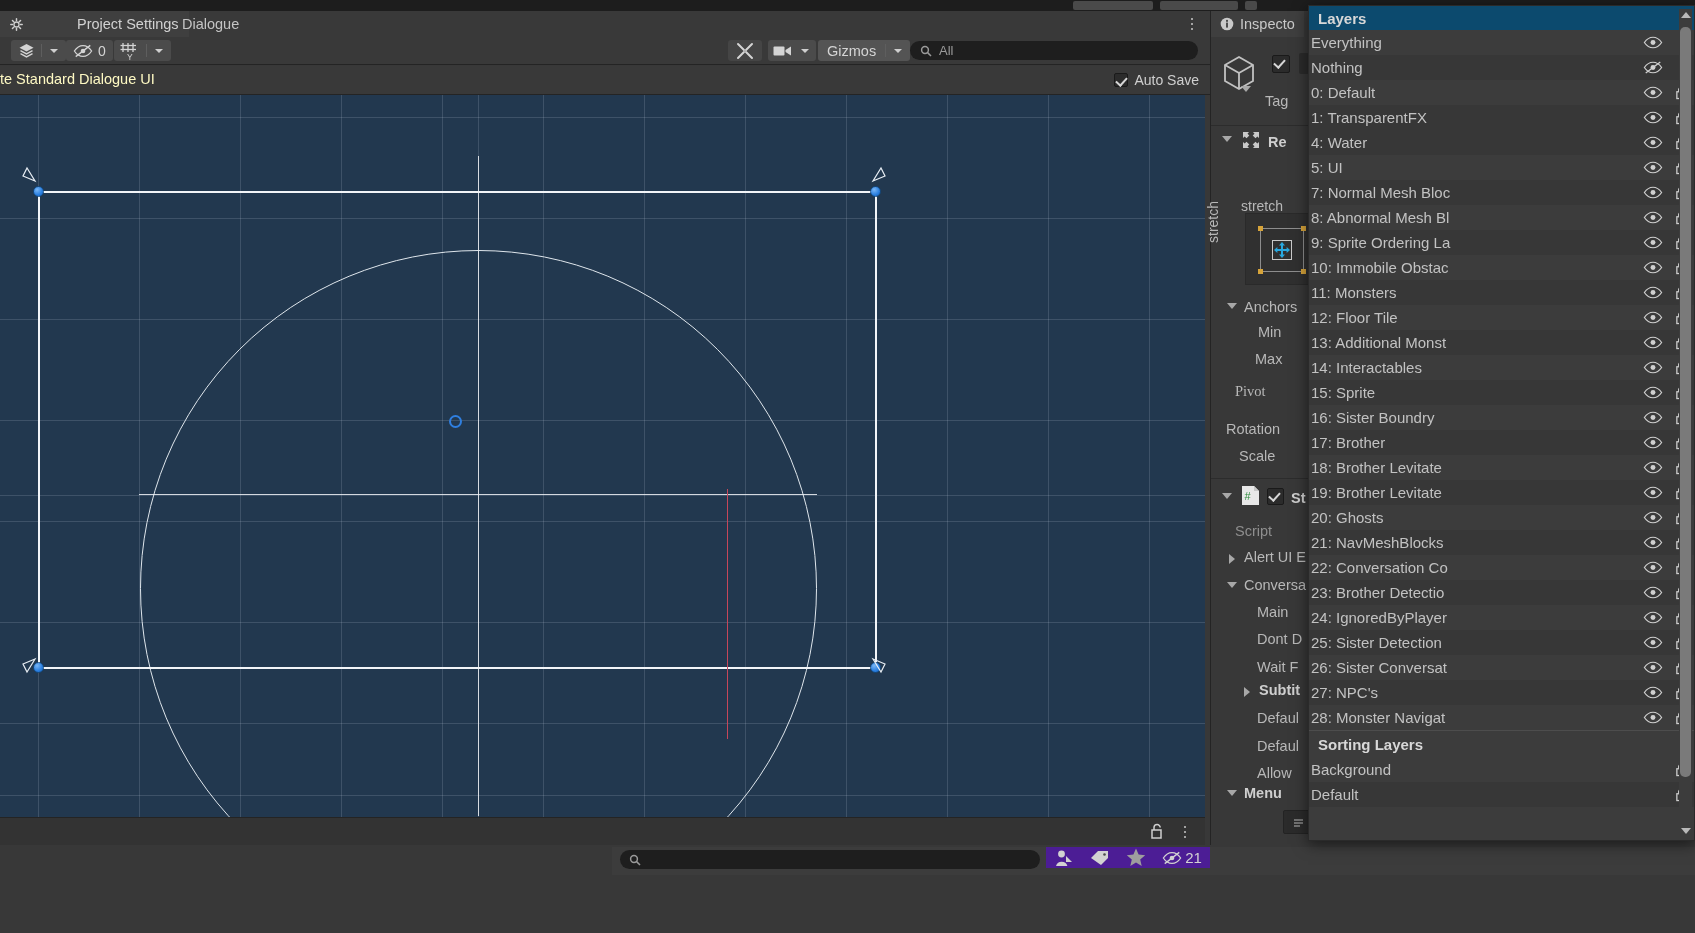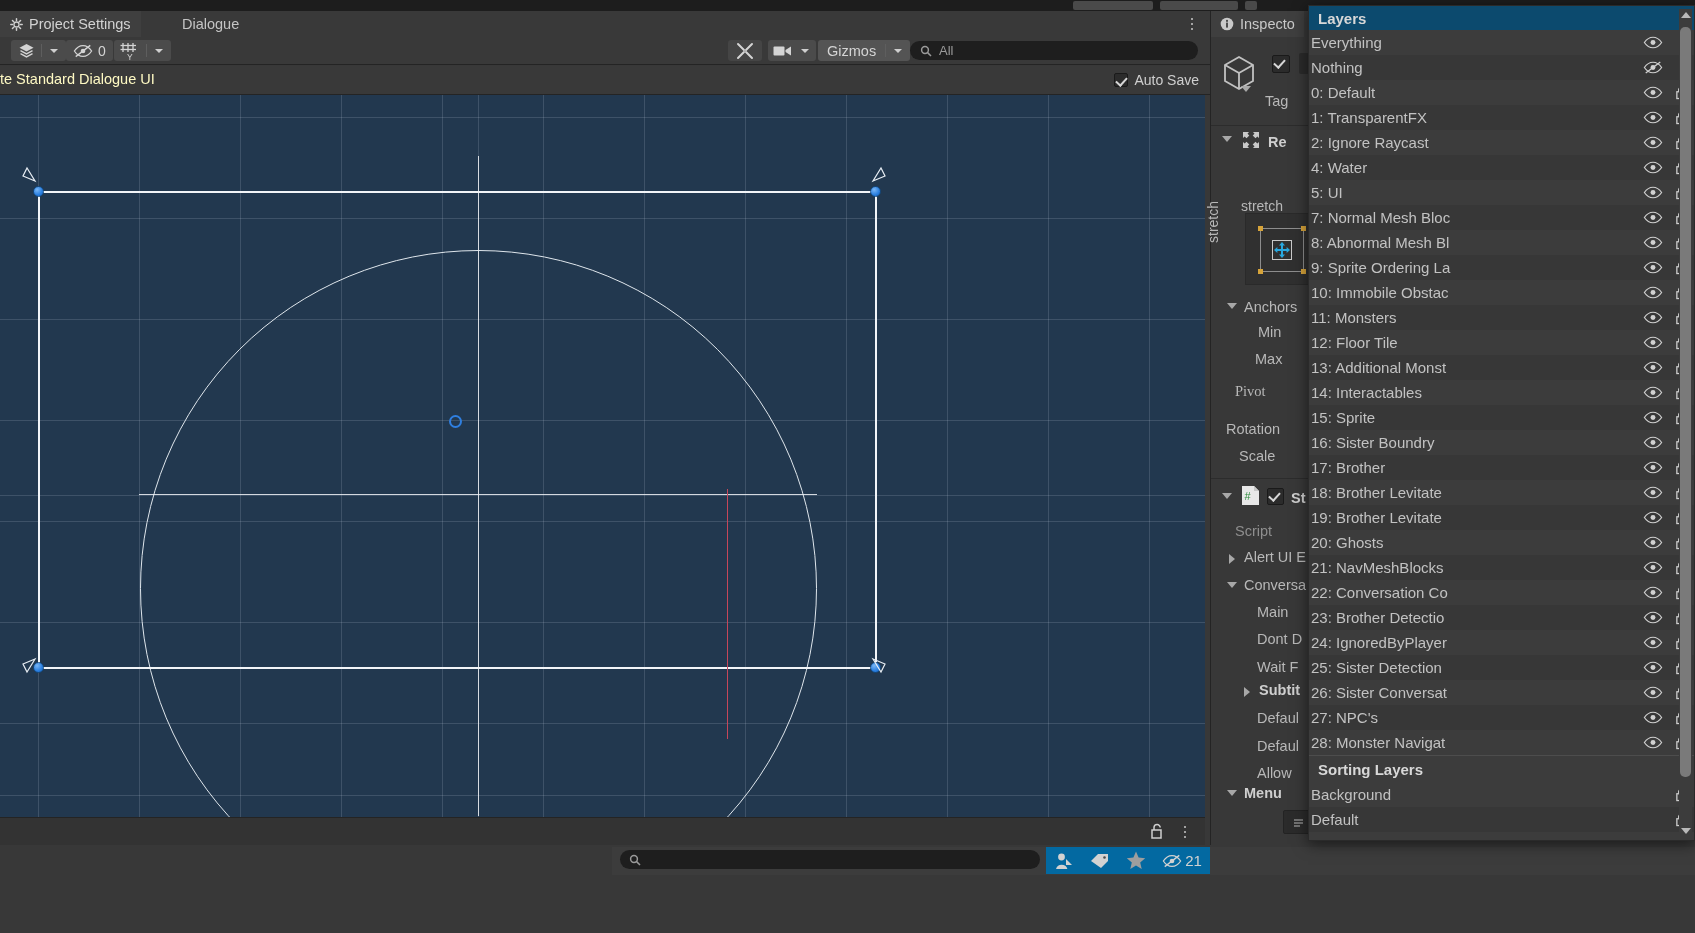--- a/index.html
+++ b/index.html
@@ -23,21 +23,21 @@
 
   
   .tabbar {
     position: absolute; left: 0; top: 11px; width: 1210px; height: 26px;
     background: #393939;
   }
   .tab {
     position: absolute; top: 0; height: 26px; display: flex; align-items: center;
     color: #c4c4c4; font-size: 14.5px; padding: 0 10px; white-space: nowrap;
   }
-  .tab.active { background: #3f3f3f; color: #d2d2d2; }
+  .tab.active { background: #3f3f3f; color: #d2d2d2; gap: 48px; }
   .tab-gear-icon { display:inline-block; width: 13px; height: 13px; margin-right: 6px; position: relative; flex: none; }
   .tab-gear-icon svg { display:block; }
   .tabbar .kebab {
     position: absolute; right: 10px; top: 4px; width: 16px; height: 18px;
     display: flex; flex-direction: column; align-items: center; justify-content: center; gap: 2.5px;
   }
   .tabbar .kebab i { width: 2.5px; height: 2.5px; border-radius: 50%; background: #c8c8c8; display:block; }
 
   
   .scenetoolbar {
@@ -123,22 +123,22 @@
     position: absolute; left: 0; top: 845px; width: 1695px; height: 88px;
     background: #383838;
   }
   .bottombar .panel-left { position: absolute; left: 0; top: 0; width: 612px; height: 88px; background: #383838; }
   .bottombar .toolrow { position: absolute; left: 612px; top: 2px; width: 1083px; height: 28px; background: #3c3c3c; }
   .bsearch {
     position: absolute; left: 620px; top: 5px; width: 420px; height: 19px;
     background: #1e1e1e; border-radius: 10px; display:flex; align-items:center; padding: 0 9px;
   }
   .bicon {
-    position: absolute; top: 2px; height: 27px; width: 36px; display:flex;
-    align-items:center; justify-content:center; background: #0369a1; color: #d2d2d2;
+    position: absolute; top: 2px; height: 21px; width: 36px; display:flex;
+    align-items:center; justify-content:center; background: #4c1d95; color: #d2d2d2;
   }
 
   
   .inspector {
     position: absolute; left: 1210px; top: 11px; width: 485px; height: 834px;
     background: #383838; border-left: 1px solid #242424;
   }
   .insp-tab {
     position: absolute; left: 0; top: 0; height: 26px; display: flex; align-items: center;
     padding: 0 9px; color: #c9c9c9; font-size: 14.5px; background: #3f3f3f;
@@ -605,35 +605,20 @@
               <circle cx="11" cy="7" r="2.7" fill="#d0d0d0"></circle>
             </svg>
           </span>
           <span class="lockcell">
             <svg width="13" height="15" viewBox="0 0 14 16">
               <path d="M4 7.2 V4.5 A3 3 0 0 1 9.8 4.5" fill="none" stroke="#cdcdcd" stroke-width="1.4"></path>
               <rect x="2" y="7.2" width="8.4" height="7.3" fill="none" stroke="#cdcdcd" stroke-width="1.4"></rect>
             </svg>
           </span>
         </div>
-        <div class="layer-row">
-          <span class="name">2: Ignore Raycast</span>
-          <span class="eye">
-            <svg width="20" height="13" viewBox="0 0 22 14">
-              <path d="M1.5 7 C4.5 2.6, 8.8 1.2, 11 1.2 C13.2 1.2, 17.5 2.6, 20.5 7 C17.5 11.4, 13.2 12.8, 11 12.8 C8.8 12.8, 4.5 11.4, 1.5 7 Z" fill="none" stroke="#d0d0d0" stroke-width="1.3"></path>
-              <circle cx="11" cy="7" r="2.7" fill="#d0d0d0"></circle>
-            </svg>
-          </span>
-          <span class="lockcell">
-            <svg width="13" height="15" viewBox="0 0 14 16">
-              <path d="M4 7.2 V4.5 A3 3 0 0 1 9.8 4.5" fill="none" stroke="#cdcdcd" stroke-width="1.4"></path>
-              <rect x="2" y="7.2" width="8.4" height="7.3" fill="none" stroke="#cdcdcd" stroke-width="1.4"></rect>
-            </svg>
-          </span>
-        </div>
         <div class="layer-row alt">
           <span class="name">4: Water</span>
           <span class="eye">
             <svg width="20" height="13" viewBox="0 0 22 14">
               <path d="M1.5 7 C4.5 2.6, 8.8 1.2, 11 1.2 C13.2 1.2, 17.5 2.6, 20.5 7 C17.5 11.4, 13.2 12.8, 11 12.8 C8.8 12.8, 4.5 11.4, 1.5 7 Z" fill="none" stroke="#d0d0d0" stroke-width="1.3"></path>
               <circle cx="11" cy="7" r="2.7" fill="#d0d0d0"></circle>
             </svg>
           </span>
           <span class="lockcell">
             <svg width="13" height="15" viewBox="0 0 14 16">

